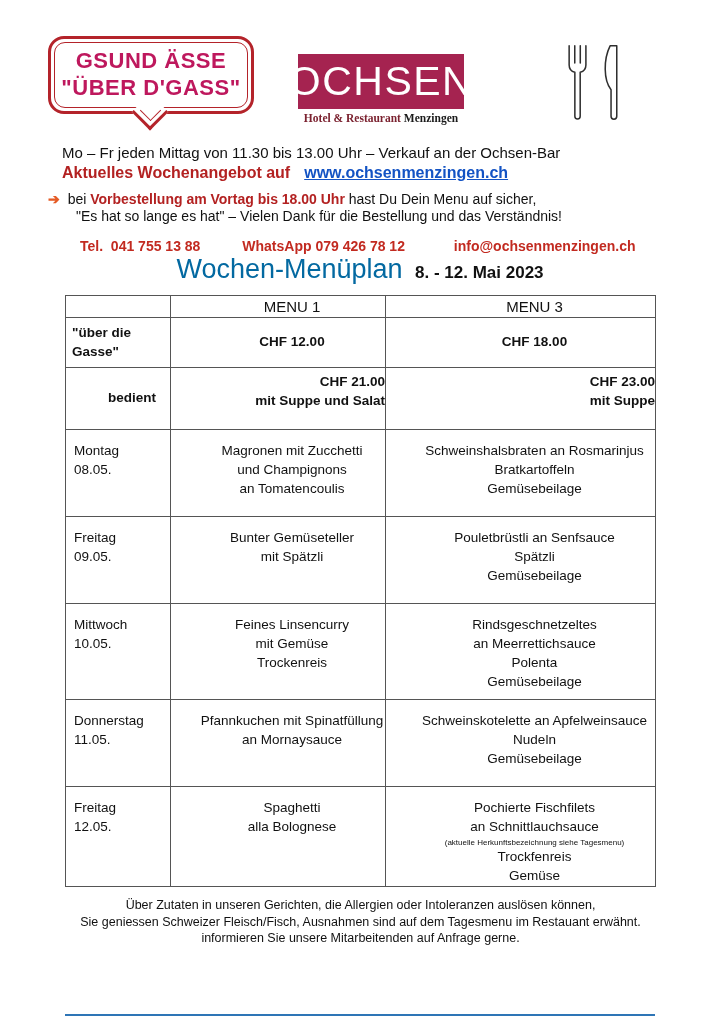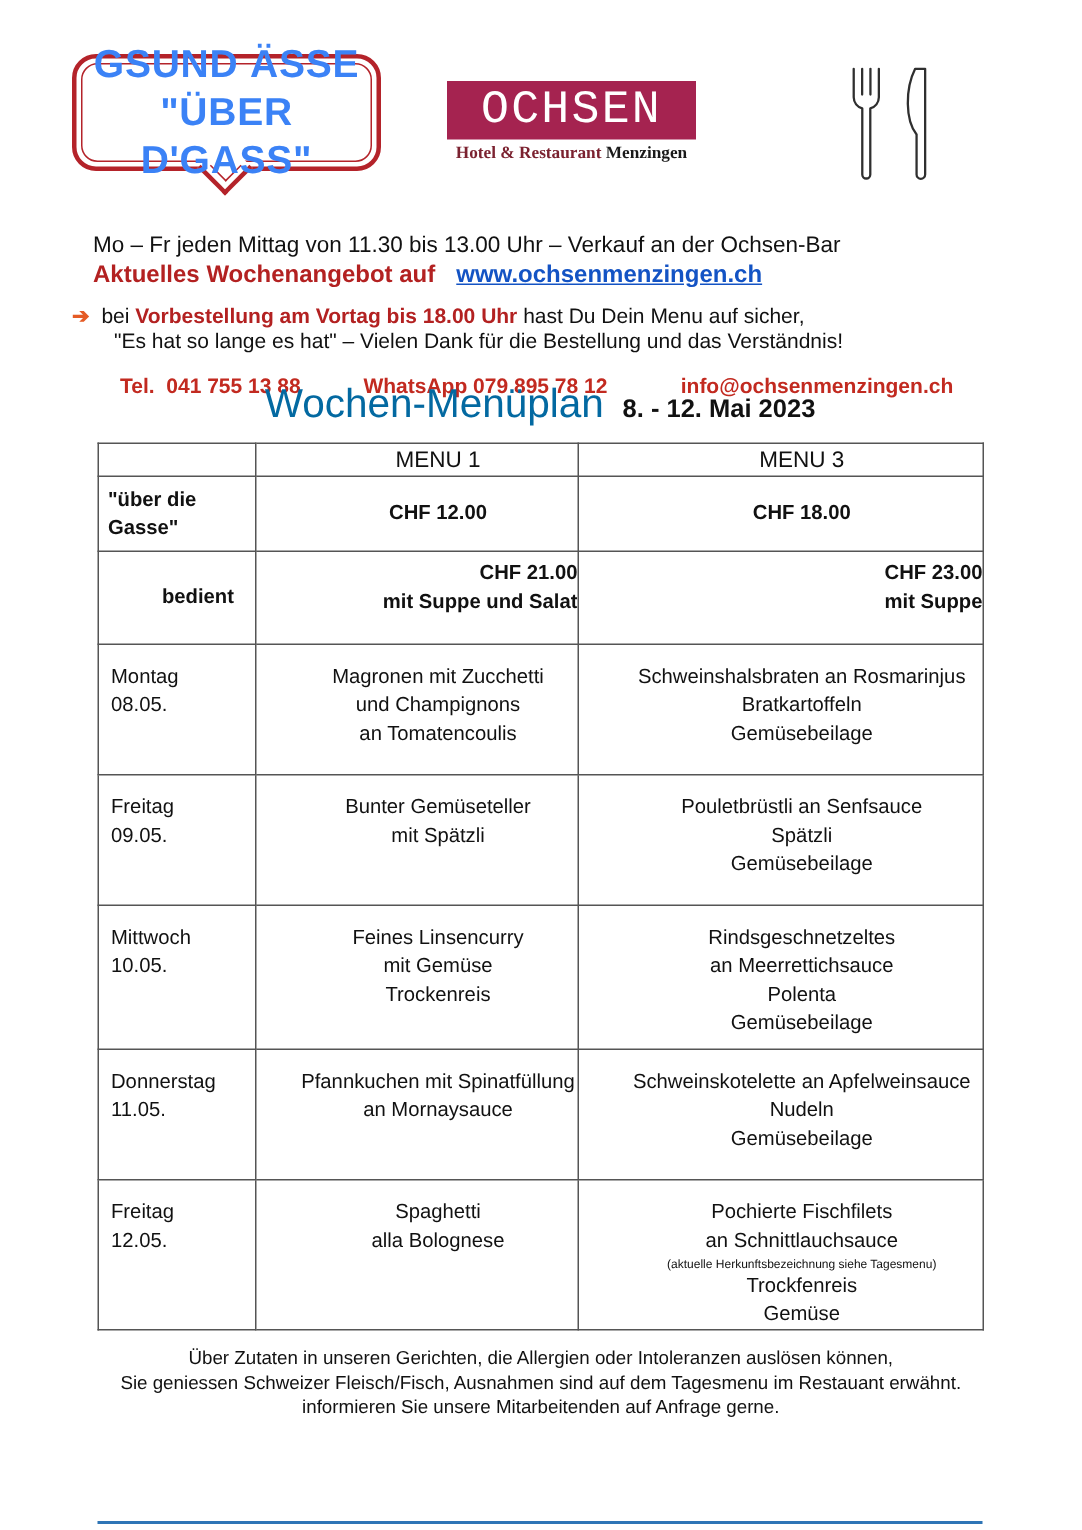--- a/index.html
+++ b/index.html
@@ -4,40 +4,40 @@
 <style>
   * { margin:0; padding:0; box-sizing:border-box; }
   body { background:#e8e8e8; font-family:"Liberation Sans", sans-serif; }
   .page { position:relative; width:721px; height:1020px; background:#ffffff; margin:0 auto; overflow:hidden; color:#111; }
 
   
   .badge { position:absolute; left:48px; top:36px; width:206px; height:78px;
            border:3px solid #b4232a; border-radius:16px; background:#fff;
            display:flex; align-items:center; justify-content:center; }
   .badge::before { content:""; position:absolute; inset:3px; border:1.5px solid #b4232a; border-radius:11px; }
-  .badge-text { position:relative; text-align:center; color:#3b82f6; font-weight:bold;
-                font-size:26px; line-height:1.22; letter-spacing:0.5px; z-index:2; }
+  .badge-text { position:relative; text-align:center; color:#be185d; font-weight:bold;
+                font-size:22px; line-height:1.22; letter-spacing:0.5px; z-index:2; }
   .tail-outer { position:absolute; left:50%; bottom:-14px; margin-left:-14px; width:26px; height:26px;
                 transform:rotate(45deg); background:#fff;
                 border-right:3px solid #b4232a; border-bottom:3px solid #b4232a; z-index:1; }
   .tail-inner { position:absolute; left:50%; bottom:-7px; margin-left:-8px; width:15px; height:15px;
                 transform:rotate(45deg); background:#fff;
                 border-right:1.5px solid #b4232a; border-bottom:1.5px solid #b4232a; z-index:1; }
 
   .logo { position:absolute; left:298px; top:54px; width:166px; text-align:center; }
-  .logo-box { height:39px; background:#a52350; color:#fff; font-family:Liberation Mono, monospace;
-              font-size:31px; letter-spacing:1.5px; display:flex; align-items:center; justify-content:center; }
+  .logo-box { height:55px; background:#a52350; color:#fff; font-family:Liberation Sans, sans-serif;
+              font-size:41px; letter-spacing:1.5px; display:flex; align-items:center; justify-content:center; }
   .logo-sub { margin-top:3px; font-family:"Liberation Serif", serif; font-size:11.5px; font-weight:600; }
   .logo-sub .sub1 { color:#7b2230; }
   .logo-sub .sub2 { color:#1a1a1a; }
 
   .cutlery { position:absolute; left:552px; top:40px; }
 
   
-  .intro { position:absolute; left:48px; top:155px; width:640px; font-size:14.5px; }
+  .intro { position:absolute; left:48px; top:144px; width:640px; font-size:14.5px; }
   .intro .hours { padding-left:14px; color:#111; font-size:15px; }
   .intro .offer { padding-left:14px; margin-top:3px; font-size:16px; font-weight:bold; color:#b32121; }
   .intro .offer a { color:#1353c4; margin-left:14px; }
   .intro .preorder { margin-top:9px; font-size:14px; }
   .intro .arrow { color:#e55b25; font-weight:bold; margin-right:4px; }
   .intro .hl { color:#b32121; font-weight:bold; }
   .intro .quote { padding-left:28px; font-size:14px; margin-top:1px; }
   .intro .contact { padding-left:32px; margin-top:14px; font-size:14px; font-weight:bold; color:#c22a20; }
   .intro .contact span { white-space:pre; }
   .intro .contact .wa { margin-left:38px; }
@@ -105,21 +105,21 @@
     </div>
     <div class="preorder">
       <span class="arrow">➔</span>
       <span>bei</span>
       <span class="hl">Vorbestellung am Vortag bis 18.00 Uhr</span>
       <span>hast Du Dein Menu auf sicher,</span>
     </div>
     <div class="quote">"Es hat so lange es hat" – Vielen Dank für die Bestellung und das Verständnis!</div>
     <div class="contact">
       <span>Tel.  041 755 13 88</span>
-      <span class="wa">WhatsApp 079 895 78 12</span>
+      <span class="wa">WhatsApp 079 426 78 12</span>
       <span class="em">info@ochsenmenzingen.ch</span>
     </div>
   </div>
 
   <div class="title">
     <span class="main">Wochen-Menüplan</span>
     <span class="range">8. - 12. Mai 2023</span>
   </div>
 
   <table class="menu">

